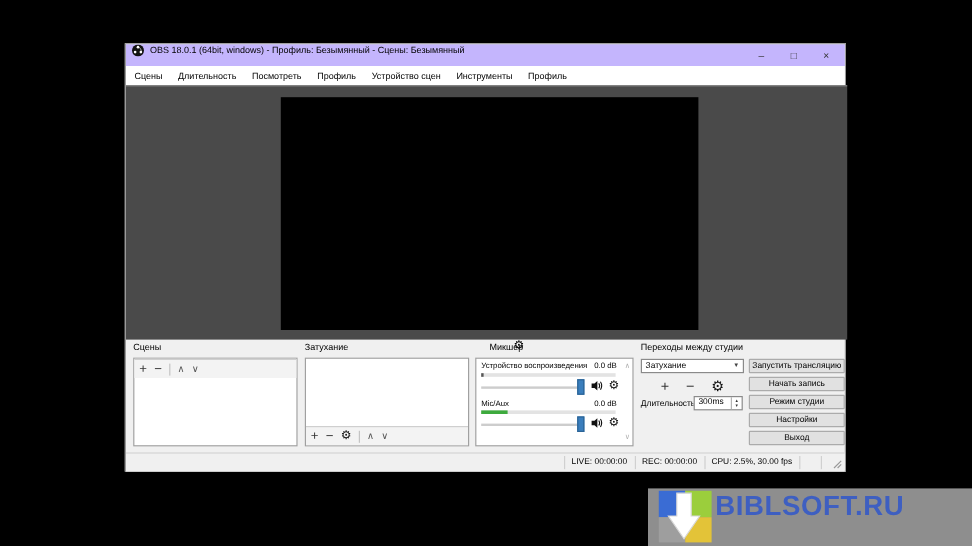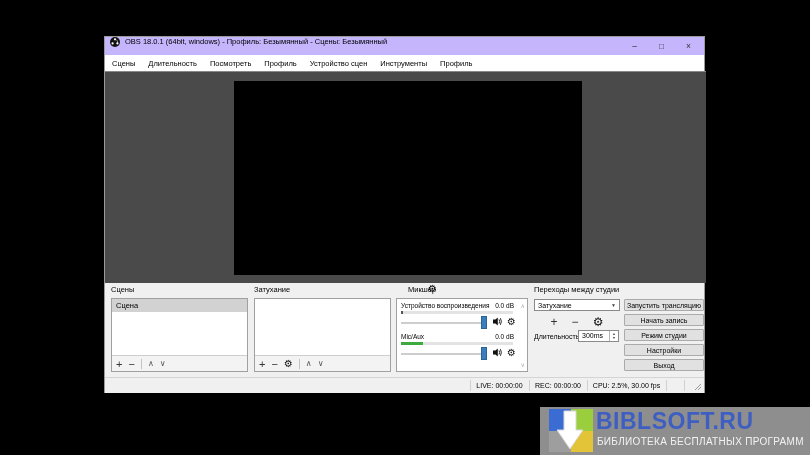--- a/index.html
+++ b/index.html
@@ -148,23 +148,20 @@
       <span class="menu-item">Инструменты</span>
       <span class="menu-item">Профиль</span>
     </div>
 
     <div class="preview-area">
       <div class="preview-canvas"></div>
     </div>
 
     <div class="panel-label" style="left:6px; top:248px;">Сцены</div>
     <div class="list-panel" style="left:6px; top:261px; width:137px; height:74px;">
-      <div class="list-body">
-        <div class="scene-row">Сцена</div>
-      </div>
       <div class="panel-toolbar">
         <span class="tb-icon">+</span>
         <span class="tb-icon">−</span>
         <span class="tb-sep"></span>
         <span class="tb-icon small">∧</span>
         <span class="tb-icon small">∨</span>
       </div>
     </div>
 
     <div class="panel-label" style="left:149px; top:248px;">Затухание</div>
@@ -261,16 +258,15 @@
     <div class="wm-square">
       <div class="q-tl"></div>
         <div class="q-tr"></div>
         <div class="q-bl"></div>
         <div class="q-br"></div>
       <svg class="wm-arrow" viewBox="0 0 44 43">
         <polygon points="15,2 27,2 27,21 34,21 21,40 8,21 15,21" fill="#ffffff" stroke="#d8d8d8" stroke-width="1"></polygon>
       </svg>
     </div>
     <div class="wm-site">BIBLSOFT.RU</div>
-    <div class="wm-tagline">БИБЛИОТЕКА БЕСПЛАТНЫХ ПРОГРАММ</div>
   </div>
 
 </div>
 
 </body></html>

